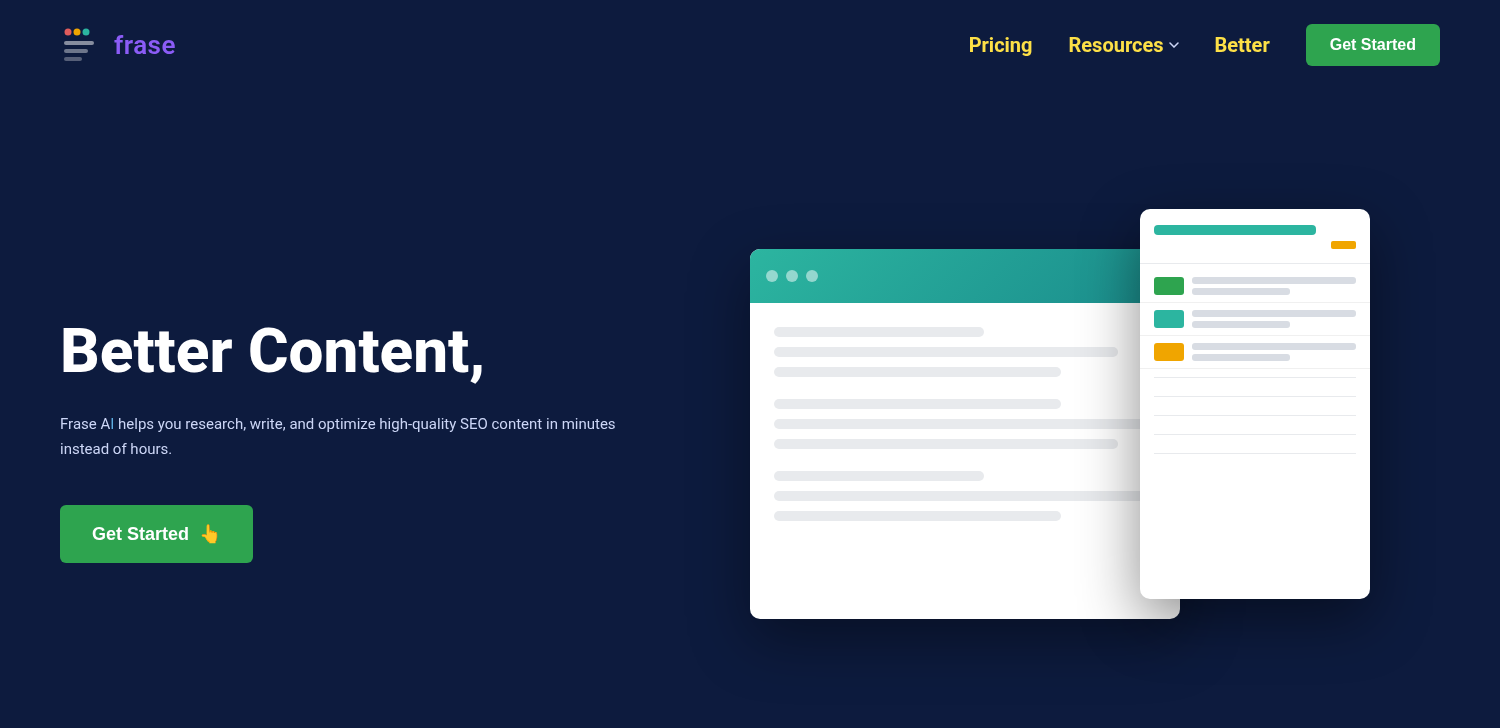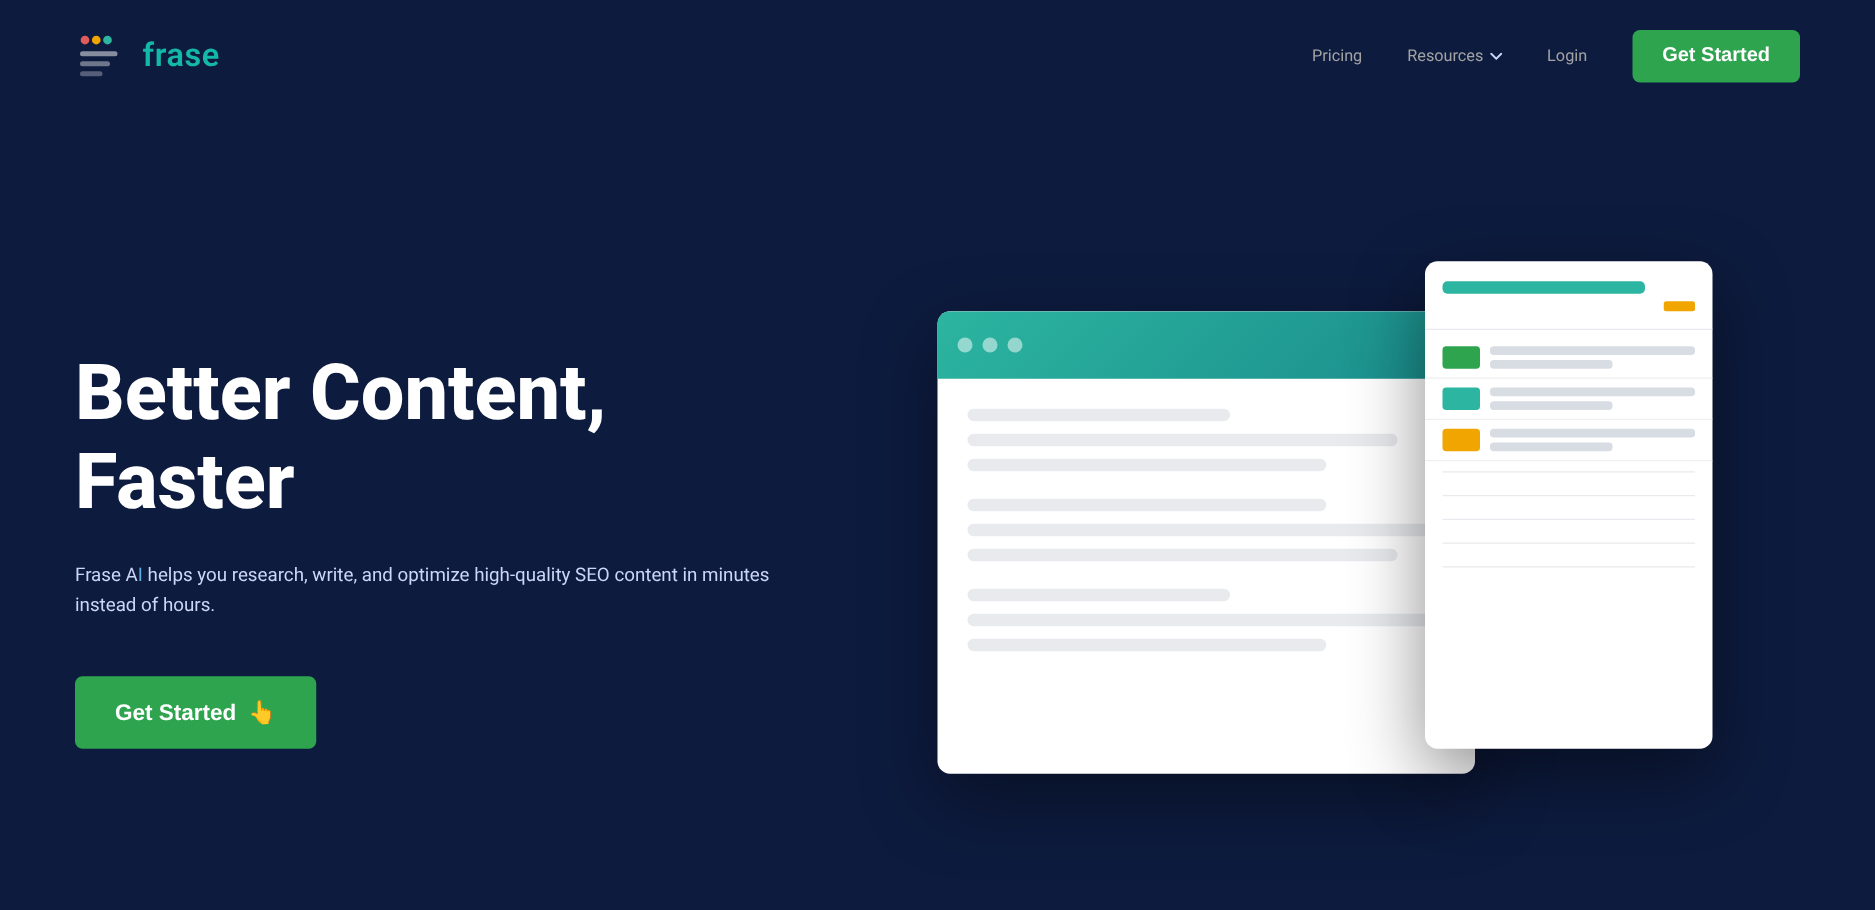--- a/index.html
+++ b/index.html
@@ -27,37 +27,38 @@
       align-items: center;
       gap: 12px;
     }
 
     .logo-icon {
       width: 42px;
       height: 42px;
     }
 
     .logo-text {
-      color: #14b8a6;
+      color: #8b5cf6;
       font-size: 26px;
       font-weight: 600;
       letter-spacing: 0.5px;
     }
 
     .nav-right {
       display: flex;
       align-items: center;
       gap: 36px;
     }
 
     .nav-link {
-      color: #a3a3a3;
-      font-size: 13px;
+      color: #fde047;
+      font-size: 20px;
       text-decoration: none;
       cursor: pointer;
+      font-weight: bold;
     }
 
     .nav-resources {
       display: flex;
       align-items: center;
       gap: 5px;
       text-align: right;
     }
 
     .chevron-icon {
@@ -293,30 +294,29 @@
   </div>
 
   <div class="nav-right">
     <a class="nav-link">Pricing</a>
     <div class="nav-resources nav-link">
       <span>Resources</span>
       <svg class="chevron-icon" viewBox="0 0 10 6" fill="none">
         <path d="M1 1l4 4 4-4" stroke="#ccd6f6" stroke-width="1.5" stroke-linecap="round"></path>
       </svg>
     </div>
-    <a class="nav-link">Login</a>
+    <a class="nav-link">Better</a>
     <button class="btn-get-started-nav">Get Started</button>
   </div>
 </nav>
 
 <section class="hero">
   <div class="hero-left">
     <h1 class="hero-title">
       <span>Better Content,</span><br>
-      <span>Faster</span>
     </h1>
     <p class="hero-subtitle">
       <span>Frase A</span><span class="highlight">I</span><span> helps you research, write, and optimize high-quality SEO content in minutes instead of hours.</span>
     </p>
     <button class="btn-get-started-hero">
       <span>Get Started</span>
       <span>👆</span>
     </button>
   </div>
 

